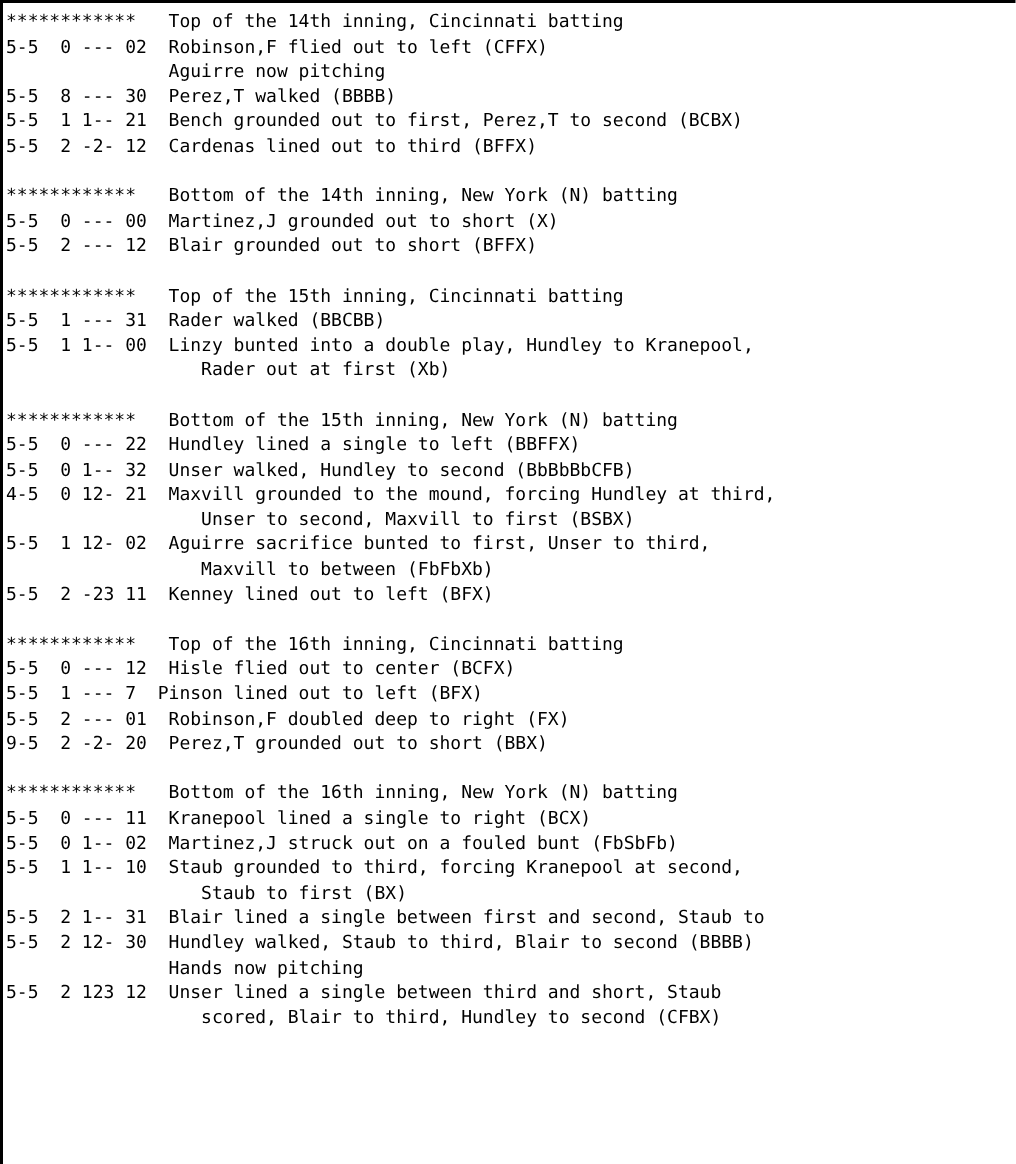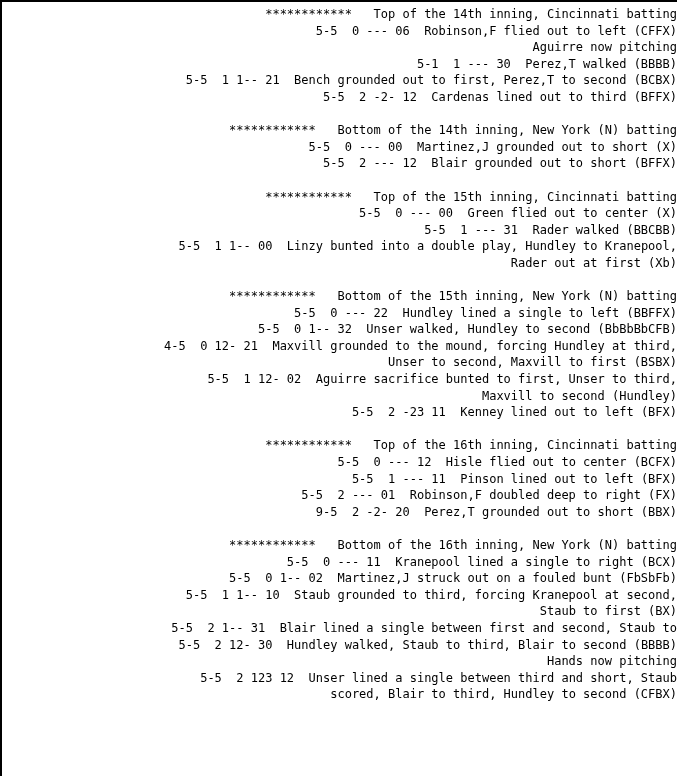--- a/index.html
+++ b/index.html
@@ -12,21 +12,20 @@
     height: 776px;
     font-family: "DejaVu Sans Mono", "Liberation Mono", monospace;
     font-size: 12px;
     color: #000000;
     overflow: hidden;
   }
   #sheet {
     position: relative;
     padding: 6px 0 0 4px;
     box-sizing: border-box;
-    text-align: right;
   }
   .line {
     white-space: pre;
     line-height: 16.6px;
     font-size: 12px;
     letter-spacing: 0px;
   }
   .blank {
     height: 16.6px;
   }
@@ -48,48 +47,47 @@
   }
 </style>
 </head>
 <body>
 
 <div id="sheet">
   <div class="top-rule"></div>
   <div class="left-rule"></div>
   <div id="lines">
       <div class="line">************   Top of the 14th inning, Cincinnati batting</div>
-      <div class="line">5-5  0 --- 06  Robinson,F flied out to left (CFFX)</div>
+      <div class="line">5-5  0 --- 02  Robinson,F flied out to left (CFFX)</div>
       <div class="line">               Aguirre now pitching</div>
-      <div class="line">5-1  1 --- 30  Perez,T walked (BBBB)</div>
+      <div class="line">5-5  8 --- 30  Perez,T walked (BBBB)</div>
       <div class="line">5-5  1 1-- 21  Bench grounded out to first, Perez,T to second (BCBX)</div>
       <div class="line">5-5  2 -2- 12  Cardenas lined out to third (BFFX)</div>
       <div class="line blank"></div>
       <div class="line">************   Bottom of the 14th inning, New York (N) batting</div>
       <div class="line">5-5  0 --- 00  Martinez,J grounded out to short (X)</div>
       <div class="line">5-5  2 --- 12  Blair grounded out to short (BFFX)</div>
       <div class="line blank"></div>
       <div class="line">************   Top of the 15th inning, Cincinnati batting</div>
-      <div class="line">5-5  0 --- 00  Green flied out to center (X)</div>
       <div class="line">5-5  1 --- 31  Rader walked (BBCBB)</div>
       <div class="line">5-5  1 1-- 00  Linzy bunted into a double play, Hundley to Kranepool,</div>
       <div class="line">                  Rader out at first (Xb)</div>
       <div class="line blank"></div>
       <div class="line">************   Bottom of the 15th inning, New York (N) batting</div>
       <div class="line">5-5  0 --- 22  Hundley lined a single to left (BBFFX)</div>
       <div class="line">5-5  0 1-- 32  Unser walked, Hundley to second (BbBbBbCFB)</div>
       <div class="line">4-5  0 12- 21  Maxvill grounded to the mound, forcing Hundley at third,</div>
       <div class="line">                  Unser to second, Maxvill to first (BSBX)</div>
       <div class="line">5-5  1 12- 02  Aguirre sacrifice bunted to first, Unser to third,</div>
-      <div class="line">                  Maxvill to second (Hundley)</div>
+      <div class="line">                  Maxvill to between (FbFbXb)</div>
       <div class="line">5-5  2 -23 11  Kenney lined out to left (BFX)</div>
       <div class="line blank"></div>
       <div class="line">************   Top of the 16th inning, Cincinnati batting</div>
       <div class="line">5-5  0 --- 12  Hisle flied out to center (BCFX)</div>
-      <div class="line">5-5  1 --- 11  Pinson lined out to left (BFX)</div>
+      <div class="line">5-5  1 --- 7  Pinson lined out to left (BFX)</div>
       <div class="line">5-5  2 --- 01  Robinson,F doubled deep to right (FX)</div>
       <div class="line">9-5  2 -2- 20  Perez,T grounded out to short (BBX)</div>
       <div class="line blank"></div>
       <div class="line">************   Bottom of the 16th inning, New York (N) batting</div>
       <div class="line">5-5  0 --- 11  Kranepool lined a single to right (BCX)</div>
       <div class="line">5-5  0 1-- 02  Martinez,J struck out on a fouled bunt (FbSbFb)</div>
       <div class="line">5-5  1 1-- 10  Staub grounded to third, forcing Kranepool at second,</div>
       <div class="line">                  Staub to first (BX)</div>
       <div class="line">5-5  2 1-- 31  Blair lined a single between first and second, Staub to</div>
       <div class="line">5-5  2 12- 30  Hundley walked, Staub to third, Blair to second (BBBB)</div>

